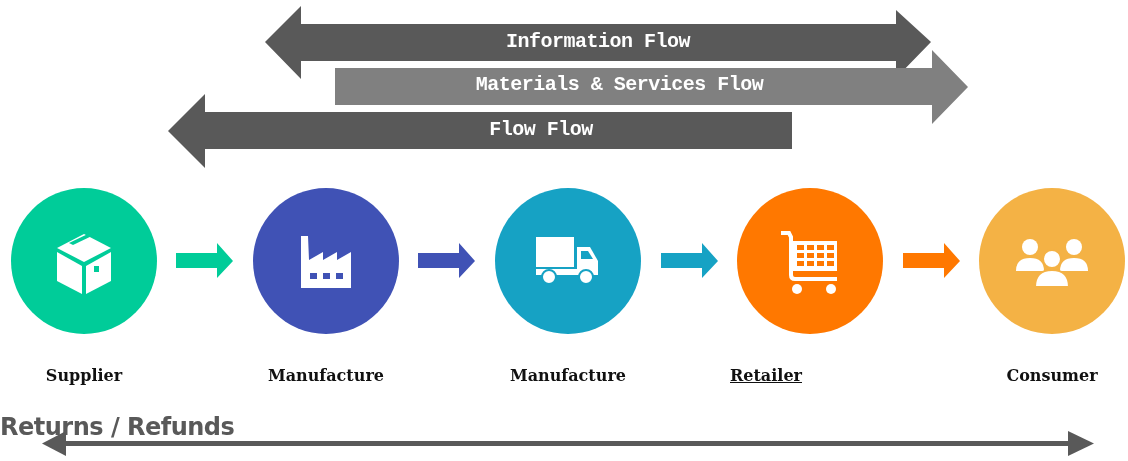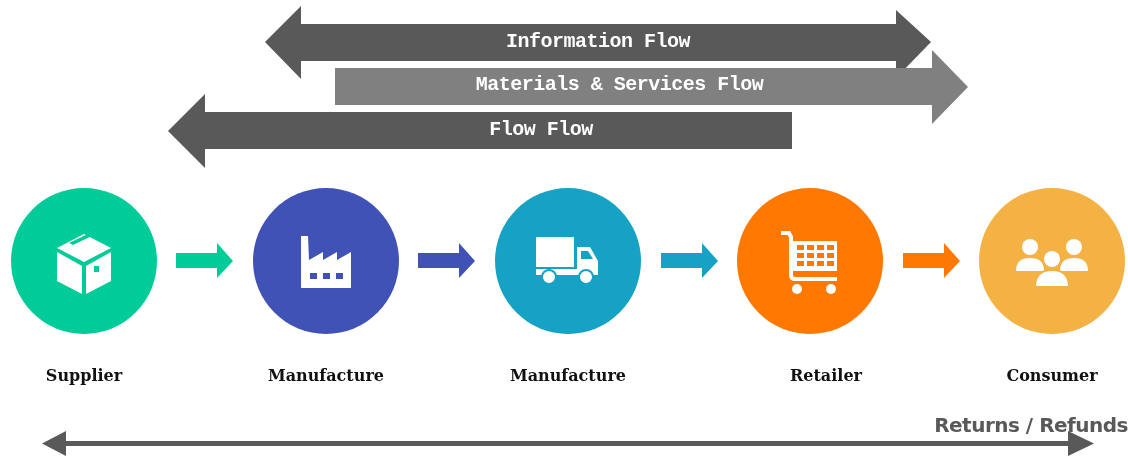--- a/index.html
+++ b/index.html
@@ -1,21 +1,21 @@
 <!DOCTYPE html>
 <html><head>
 <meta charset="utf-8">
 <style>
   html, body { margin: 0; padding: 0; background: #ffffff; }
   body { width: 1128px; height: 461px; position: relative; overflow: hidden; font-family: "Liberation Sans", sans-serif; }
   svg.full { position: absolute; left: 0; top: 0; }
   .flow-label { position: absolute; color: #ffffff; font-family: Liberation Mono, monospace; font-weight: bold; font-size: 20px; text-align: center; white-space: nowrap; letter-spacing: -0.5px; }
   .node { position: absolute; width: 146px; height: 146px; border-radius: 50%; display: flex; align-items: center; justify-content: center; }
   .node-label { position: absolute; width: 180px; text-align: center; font-family: "DejaVu Serif", serif; font-weight: bold; font-size: 16px; color: #111111; }
-  .returns-label { position: absolute; left: 0; width: 1128px; top: 413px; text-align: right; color: #595959; font-family: "DejaVu Sans", sans-serif; font-weight: bold; font-size: 20px; letter-spacing: -0.5px; }
+  .returns-label { position: absolute; left: 0; width: 1128px; top: 413px; text-align: left; color: #595959; font-family: "DejaVu Sans", sans-serif; font-weight: bold; font-size: 24px; letter-spacing: -0.5px; }
 </style>
 </head>
 <body>
 
 <svg class="full" width="1128" height="461">
 
   <polygon fill="#595959" points="265,42 301,6 301,24 896,24 896,10 931,42 896,78 896,61 301,61 301,79"></polygon>
 
   <polygon fill="#808080" points="335,68 932,68 932,50 968,87 932,124 932,105 335,105"></polygon>
 
@@ -97,16 +97,16 @@
     <circle cx="62" cy="16" r="8" fill="#fff"></circle>
     <path d="M48,40 Q48,27 62,27 Q76,27 76,40 Z" fill="#fff"></path>
     <circle cx="40" cy="28" r="9" fill="#fff" stroke="#F4B245" stroke-width="2"></circle>
     <path d="M23,56 Q23,39 40,39 Q57,39 57,56 Z" fill="#fff" stroke="#F4B245" stroke-width="2"></path>
   </svg>
 </div>
 
 <div class="node-label" style="left:-6px; top:366px;">Supplier</div>
 <div class="node-label" style="left:236px; top:366px;">Manufacture</div>
 <div class="node-label" style="left:478px; top:366px;">Manufacture</div>
-<div class="node-label" style="left:736px; top:366px;">Retailer</div>
+<div class="node-label" style="left:676px; top:366px;text-decoration:underline;">Retailer</div>
 <div class="node-label" style="left:962px; top:366px;">Consumer</div>
 
 <div class="returns-label">Returns / Refunds</div>
 
 </body></html>

